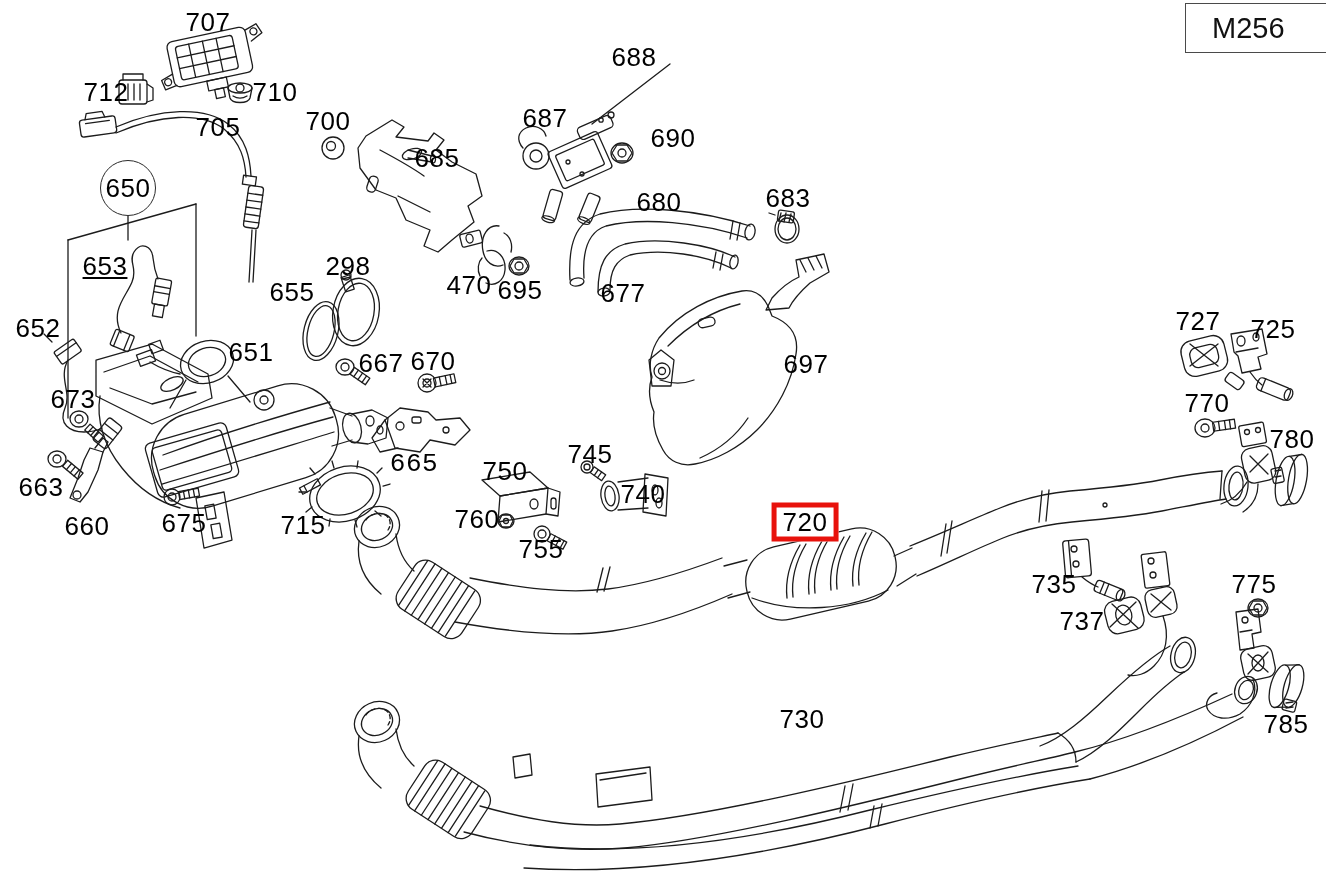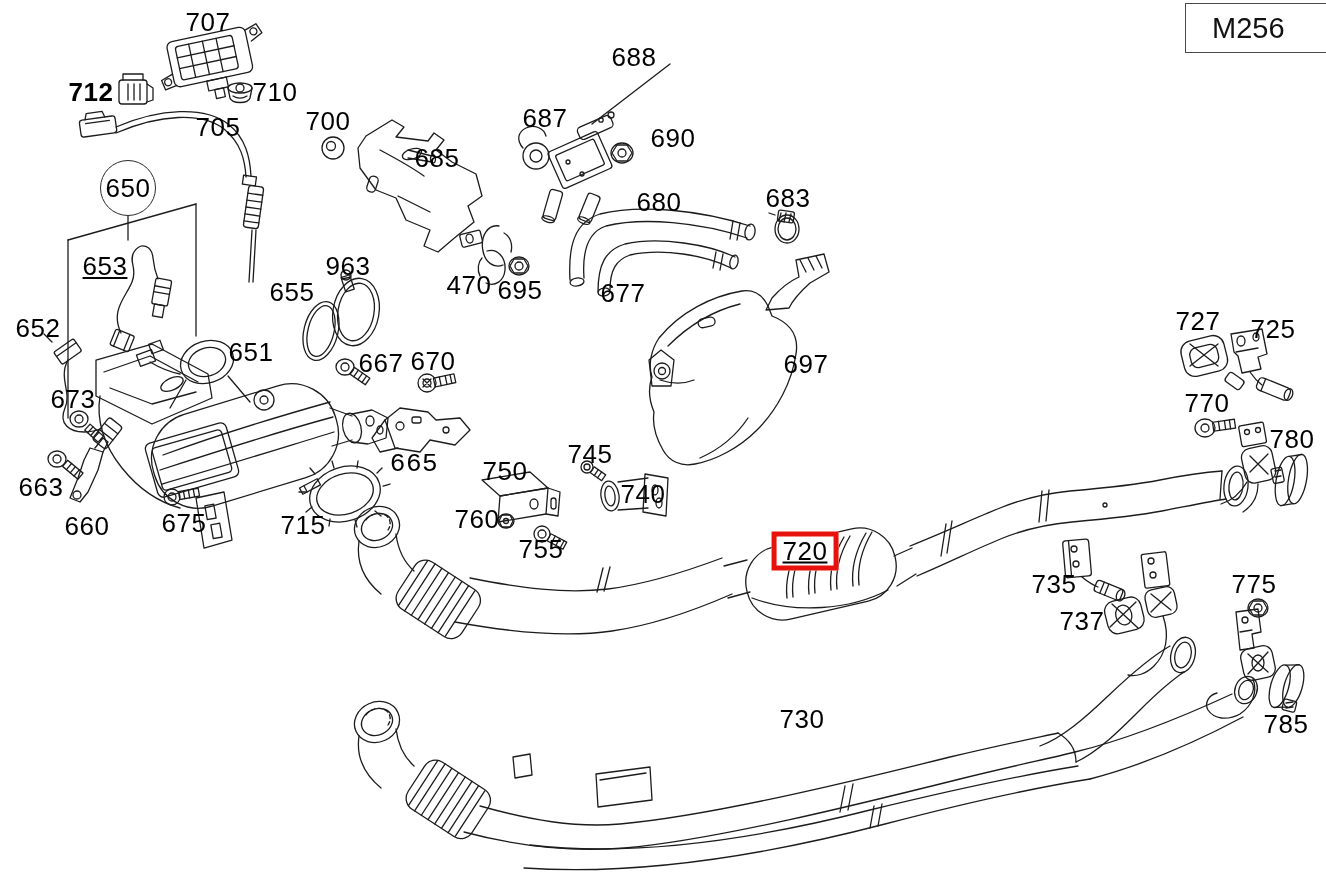--- a/index.html
+++ b/index.html
@@ -530,54 +530,54 @@
       <path d="M 1280,666 L 1293,662 M 1280,710 L 1293,706"></path>
     </g>
     <rect x="1283" y="700" width="13" height="11" rx="2" transform="rotate(14 1289 705)" fill="#fff"></rect>
     <path d="M 1286,703 L 1293,702 M 1286,708 L 1293,707"></path>
   </g>
 
 </svg>
 
 <div id="label-layer">
       <div class="label plain" style="left: 208px; top: 22px;">707</div>
-      <div class="label plain" style="left: 91px; top: 92px; font-weight: bold;">712</div>
+      <div class="label plain" style="left: 106px; top: 92px;">712</div>
       <div class="label plain" style="left: 275px; top: 92px;">710</div>
       <div class="label plain" style="left: 218px; top: 127px;">705</div>
       <div class="label circled" style="left: 128px; top: 188px;">650</div>
       <div class="label plain" style="left: 328px; top: 121px;">700</div>
       <div class="label plain" style="left: 437px; top: 158px;">685</div>
       <div class="label plain" style="left: 545px; top: 118px;">687</div>
       <div class="label plain" style="left: 634px; top: 57px;">688</div>
       <div class="label plain" style="left: 654px; top: 138px; padding-left: 38px;">690</div>
       <div class="label plain" style="left: 659px; top: 202px;">680</div>
       <div class="label plain" style="left: 788px; top: 198px;">683</div>
       <div class="label plain" style="left: 469px; top: 285px;">470</div>
       <div class="label plain" style="left: 520px; top: 290px;">695</div>
       <div class="label plain" style="left: 623px; top: 293px;">677</div>
       <div class="label plain" style="left: 105px; top: 266px; text-decoration: underline;">653</div>
       <div class="label plain" style="left: 292px; top: 292px;">655</div>
-      <div class="label plain" style="left: 348px; top: 266px;">963</div>
+      <div class="label plain" style="left: 348px; top: 266px;">298</div>
       <div class="label plain" style="left: 38px; top: 328px; text-align: right;">652</div>
       <div class="label plain" style="left: 251px; top: 352px;">651</div>
       <div class="label plain" style="left: 381px; top: 363px;">667</div>
       <div class="label plain" style="left: 433px; top: 361px;">670</div>
       <div class="label plain" style="left: 73px; top: 399px;">673</div>
       <div class="label plain" style="left: 414px; top: 464px; font-family: Liberation Mono, monospace;">665</div>
       <div class="label plain" style="left: 41px; top: 487px;">663</div>
       <div class="label plain" style="left: 87px; top: 526px;">660</div>
       <div class="label plain" style="left: 184px; top: 523px;">675</div>
       <div class="label plain" style="left: 303px; top: 525px;">715</div>
       <div class="label plain" style="left: 505px; top: 471px;">750</div>
       <div class="label plain" style="left: 477px; top: 519px;">760</div>
       <div class="label plain" style="left: 541px; top: 549px;">755</div>
       <div class="label plain" style="left: 590px; top: 454px;">745</div>
       <div class="label plain" style="left: 643px; top: 494px;">740</div>
       <div class="label plain" style="left: 806px; top: 364px;">697</div>
-      <div class="label boxed-red" style="left: 805px; top: 551px; border-color: rgb(232, 18, 12); text-decoration: underline;">720</div>
+      <div class="label boxed-red" style="left: 805px; top: 522px; border-color: rgb(232, 18, 12);">720</div>
       <div class="label plain" style="left: 1198px; top: 321px;">727</div>
       <div class="label plain" style="left: 1273px; top: 329px;">725</div>
       <div class="label plain" style="left: 1207px; top: 403px;">770</div>
       <div class="label plain" style="left: 1292px; top: 439px;">780</div>
       <div class="label plain" style="left: 1054px; top: 584px;">735</div>
       <div class="label plain" style="left: 1082px; top: 621px;">737</div>
       <div class="label plain" style="left: 1254px; top: 584px; text-align: right;">775</div>
       <div class="label plain" style="left: 1286px; top: 724px;">785</div>
       <div class="label plain" style="left: 802px; top: 719px;">730</div>
     </div>

